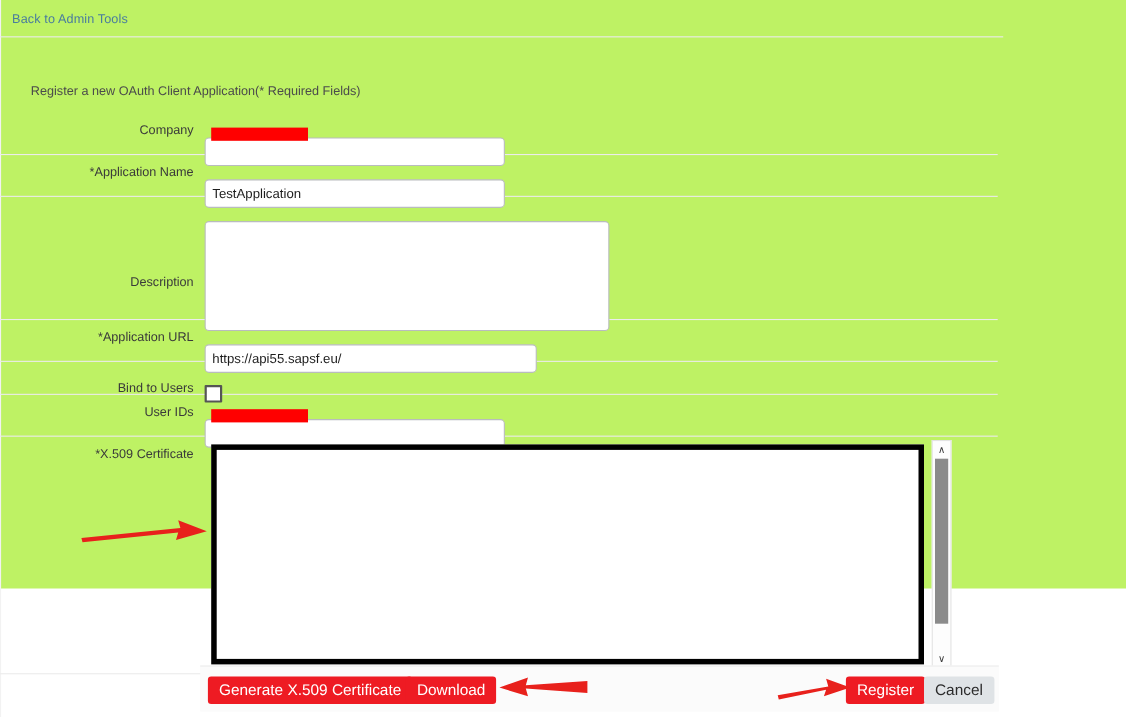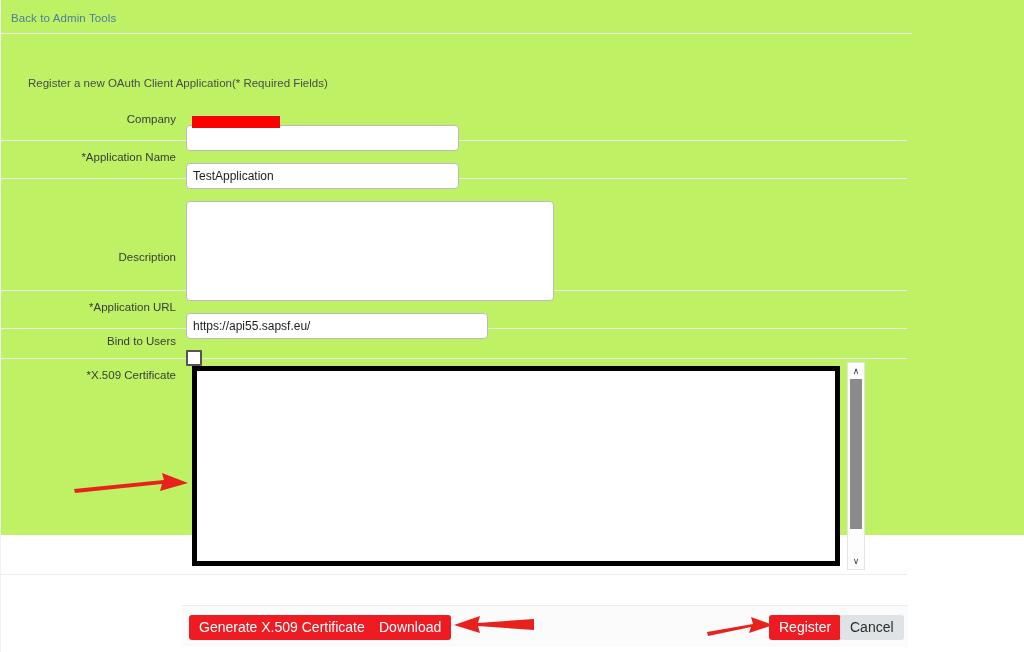--- a/index.html
+++ b/index.html
@@ -277,26 +277,33 @@
     </div>
 
     <div class="row" style="height:38px">
       <div class="label">*Application URL</div>
       <div class="field-wrap">
         <input class="inp url" type="text" value="https://api55.sapsf.eu/" style="">
       </div>
     </div>
 
     <div class="row" style="height:30px">
-      <div class="label" style="top:6px">Bind to Users</div>
+      <div class="label" style="top:18px">Bind to Users</div>
       <div class="field-wrap" style="top:5px">
         <div class="checkbox"></div>
       </div>
     </div>
 
+    <div class="row" style="height:38px">
+      <div class="label">User IDs</div>
+      <div class="field-wrap">
+        <input class="inp userids" type="text" value="" style="">
+      </div>
+      <div class="redact userids"></div>
+    </div>
 
     <div class="row cert-row">
       <div class="label">*X.509 Certificate</div>
       <textarea class="cert-area" style=""></textarea>
       <div class="scrollbar">
         <div class="sb-arrow up">∧</div>
         <div class="sb-thumb"></div>
         <div class="sb-arrow down">∨</div>
       </div>
     </div>

